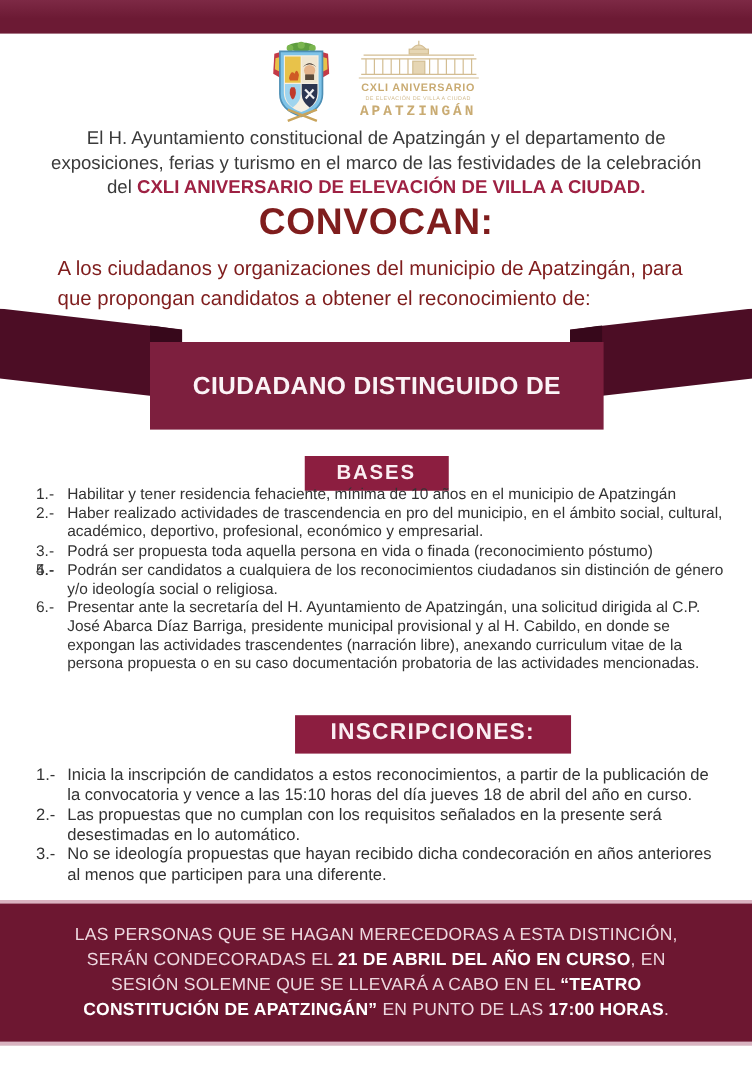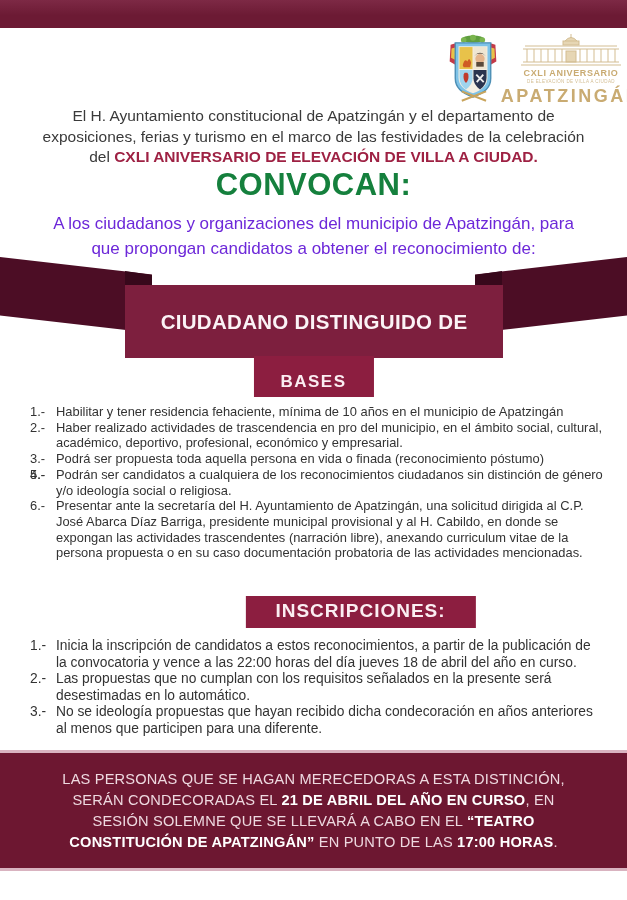--- a/index.html
+++ b/index.html
@@ -5,56 +5,56 @@
   * { margin:0; padding:0; box-sizing:border-box; }
   html,body { background:#ffffff; }
   body { font-family:"Liberation Sans", sans-serif; }
   .page { position:relative; width:627px; height:900px; background:#ffffff; overflow:hidden; margin:0 auto; }
 
   
   .topbar { position:absolute; top:0; left:0; width:627px; height:28px;
             background:linear-gradient(#7d2945 0%, #6c1a34 55%, #6c1a34 100%); }
 
   
-  .logos { position:absolute; top:33px; left:0; width:627px; display:flex; justify-content:flex-end; align-items:flex-start; gap:14px; }
+  .logos { position:absolute; top:33px; left:0; width:627px; display:flex; justify-content:center; align-items:flex-start; gap:14px; }
   .coat { width:56px; height:72px; }
   .anniv { width:112px; display:flex; flex-direction:column; align-items:center; color:#c9ab72; }
   .building { width:104px; height:34px; }
   .anniv-l1 { font-size:9px; font-weight:700; letter-spacing:0.6px; white-space:nowrap; margin-top:1px; }
   .anniv-l2 { font-size:4.5px; letter-spacing:0.4px; white-space:nowrap; margin-top:1px; color:#d3bd92; }
-  .anniv-l3 { font-family:Liberation Sans, sans-serif; font-size:18px; font-weight:700; letter-spacing:2.5px; margin-top:2px; white-space:nowrap; }
+  .anniv-l3 { font-family:Liberation Mono, monospace; font-size:12px; font-weight:700; letter-spacing:2.5px; margin-top:2px; white-space:nowrap; }
 
   
   .intro { position:absolute; top:106px; left:33px; width:561px; text-align:center;
            font-size:15.5px; line-height:20.5px; color:#3a3a3a; font-weight:500; }
   .seg-plain { }
   .seg-bold-maroon { color:#9e2143; font-weight:800;text-align:center; }
 
   .convocan { position:absolute; top:167px; left:0; width:627px; text-align:center;
-              font-size:31px; font-weight:800; color:#15803d; letter-spacing:0.5px; }
+              font-size:31px; font-weight:800; color:#7f1d1d; letter-spacing:0.5px; }
 
-  .callout { position:absolute; top:212px; left:48px; width:531px; text-align:center;
-             font-size:17px; line-height:24.5px; color:#6d28d9; font-weight:500; }
+  .callout { position:absolute; top:212px; left:48px; width:531px; 
+             font-size:17px; line-height:24.5px; color:#7f1d1d; font-weight:500; }
 
   
   .ribbon { position:absolute; top:255px; left:0; width:627px; height:108px; }
   .wing { position:absolute; top:2px; width:152px; height:76px; background:#4c0d25; }
   .wing-left  { left:0;  clip-path:polygon(0 0, 100% 23%, 100% 100%, 0 77%); }
   .wing-right { right:0; clip-path:polygon(0 23%, 100% 0, 100% 77%, 0 100%); }
   .fold { position:absolute; top:16px; width:27px; height:14px; background:#37081b; }
   .fold-left  { left:125px; clip-path:polygon(0 0, 100% 28%, 100% 100%, 0 100%); }
   .fold-right { left:475px; clip-path:polygon(0 28%, 100% 0, 100% 100%, 0 100%); }
   .ribbon-panel { position:absolute; left:125px; top:30px; width:378px; height:73px;
                   background:#7d1f3e; display:flex; flex-direction:column; justify-content:center; align-items:center; gap:5px;
                   color:#fbf3f6; font-weight:800; font-size:20.5px; letter-spacing:0.3px; text-align:center; }
 
   
   .section-badge { position:absolute; left:50%; transform:translateX(-50%);
                    background:#8c1e40; color:#fbeef2; font-weight:700; text-align:center; white-space:nowrap; }
-  .badge-bases { top:356px; font-size:17px; letter-spacing:1.5px; padding:16px 27px 5px; }
+  .badge-bases { top:380px; font-size:17px; letter-spacing:1.5px; padding:4px 27px 5px; }
   .badge-insc  { top:596px; font-size:19px; letter-spacing:1px; padding:4px 30px 6px;margin-left:47px; }
 
   
   .list { position:absolute; left:30px; width:574px; color:#333333; }
   .bases-list { top:404px; font-size:12.9px; line-height:15.7px; }
   .insc-list  { top:638px; font-size:13.8px; line-height:16.6px; }
   .li { position:relative; padding-left:26px; }
   .li-num { position:absolute; left:0; top:0; }
 
   
@@ -158,21 +158,21 @@
       <div class="li"><span class="li-num">1.-</span><span class="li-text">Habilitar y tener residencia fehaciente, mínima de 10 años en el municipio de Apatzingán</span></div>
       <div class="li"><span class="li-num">2.-</span><span class="li-text">Haber realizado actividades de trascendencia en pro del municipio, en el ámbito social, cultural, académico, deportivo, profesional, económico y empresarial.</span></div>
       <div class="li"><span class="li-num">3.-</span><span class="li-text">Podrá ser propuesta toda aquella persona en vida o finada (reconocimiento póstumo)</span></div>
       <div class="li"><span class="li-num">4.-</span></div>
       <div class="li"><span class="li-num">5.-</span><span class="li-text">Podrán ser candidatos a cualquiera de los reconocimientos ciudadanos sin distinción de género y/o ideología social o religiosa.</span></div>
       <div class="li"><span class="li-num">6.-</span><span class="li-text">Presentar ante la secretaría del H. Ayuntamiento de Apatzingán, una solicitud dirigida al C.P. José Abarca Díaz Barriga, presidente municipal provisional y al H. Cabildo, en donde se expongan las actividades trascendentes (narración libre), anexando curriculum vitae de la persona propuesta o en su caso documentación probatoria de las actividades mencionadas.</span></div>
     </div>
 
   <div class="section-badge badge-insc">INSCRIPCIONES:</div>
   <div class="list insc-list">
-      <div class="li"><span class="li-num">1.-</span><span class="li-text">Inicia la inscripción de candidatos a estos reconocimientos, a partir de la publicación de la convocatoria y vence a las 22:00 horas del día jueves 18 de abril del año en curso.</span></div>
+      <div class="li"><span class="li-num">1.-</span><span class="li-text">Inicia la inscripción de candidatos a estos reconocimientos, a partir de la publicación de la convocatoria y vence a las 15:10 horas del día jueves 18 de abril del año en curso.</span></div>
       <div class="li"><span class="li-num">2.-</span><span class="li-text">Las propuestas que no cumplan con los requisitos señalados en la presente será desestimadas en lo automático.</span></div>
       <div class="li"><span class="li-num">3.-</span><span class="li-text">No se ideología propuestas que hayan recibido dicha condecoración en años anteriores al menos que participen para una diferente.</span></div>
     </div>
 
   <div class="footer-band">
     <p class="footer-text"><span class="seg-plain">LAS PERSONAS QUE SE HAGAN MERECEDORAS A ESTA DISTINCIÓN, SERÁN CONDECORADAS EL </span><span class="seg-bold">21 DE ABRIL DEL AÑO EN CURSO</span><span class="seg-plain">,  EN SESIÓN SOLEMNE QUE SE LLEVARÁ A CABO EN EL </span><span class="seg-bold">“TEATRO CONSTITUCIÓN DE APATZINGÁN”</span><span class="seg-plain">  EN PUNTO DE LAS </span><span class="seg-bold">17:00 HORAS</span><span class="seg-plain">.</span></p>
   </div>
 
 </div>
 

